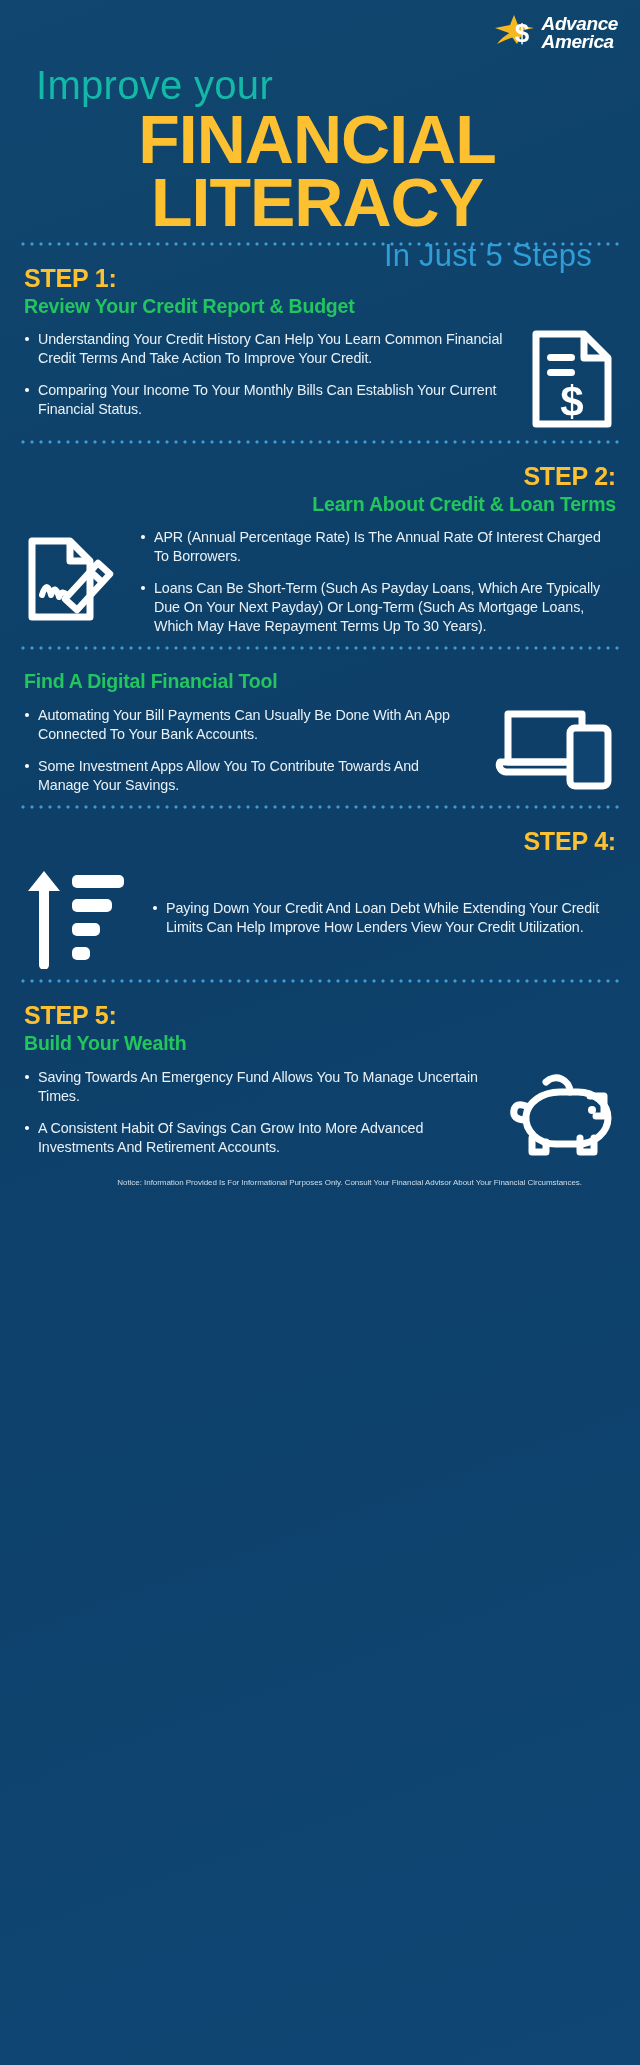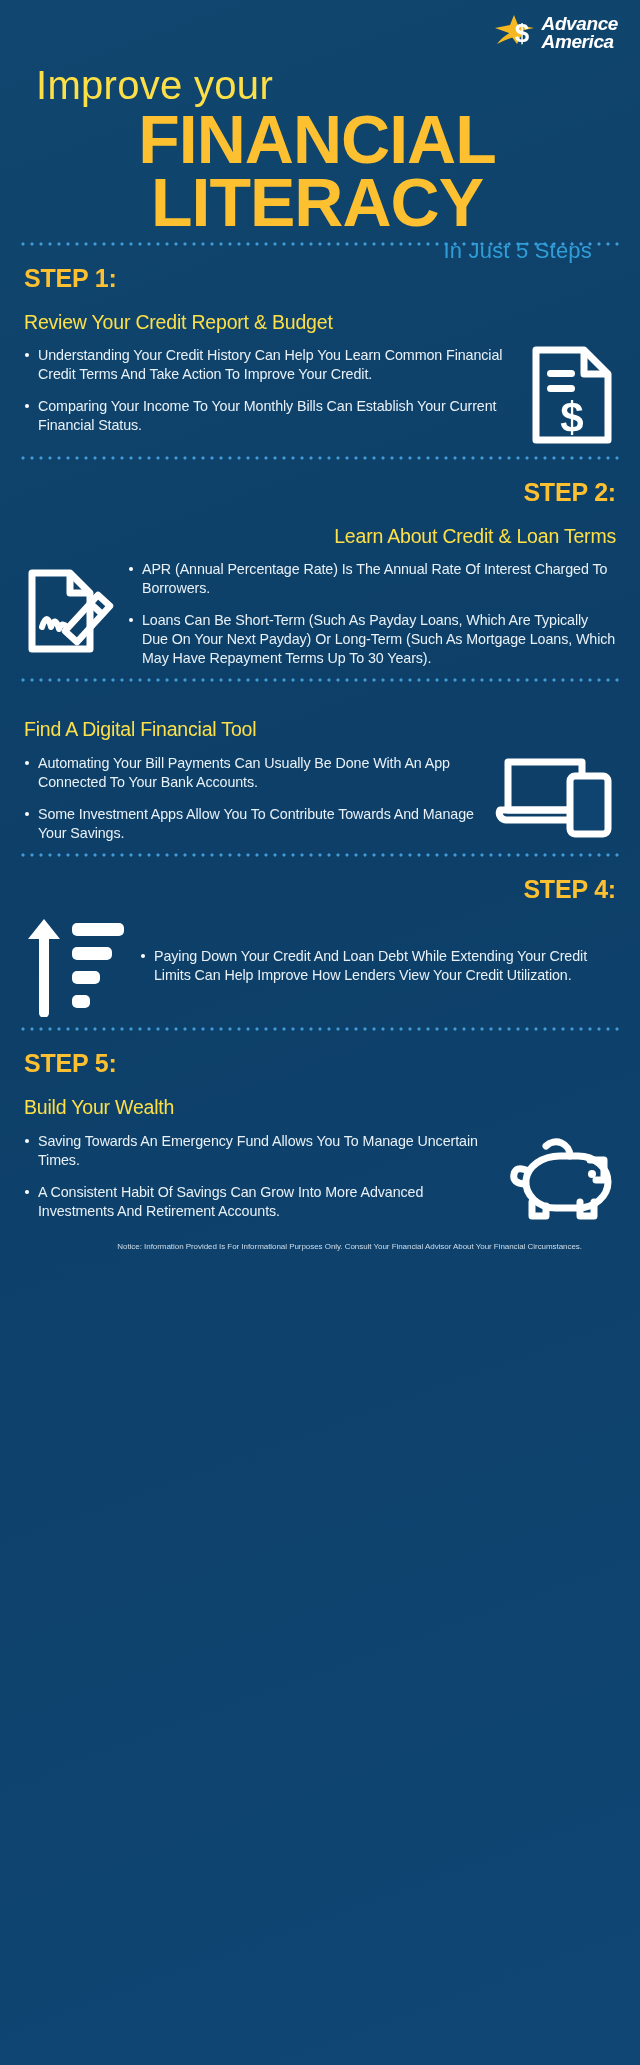--- a/index.html
+++ b/index.html
@@ -41,42 +41,42 @@
     flex-direction: column;
     line-height: 0.94;
     color: #ffffff;
     font-weight: bold;
     font-style: italic;
     font-size: 19px;
     letter-spacing: -0.4px;
   }
 
   .headline-improve {
-    color: #fde047;
+    color: #14b8a6;
     font-size: 40px;
     font-weight: 400;
     letter-spacing: 0.3px;
     margin-top: 6px;
     margin-left: 14px;
     line-height: 1.05;
   }
   .headline-big {
     color: #fcc030;
     font-weight: bold;
     font-size: 68px;
     line-height: 0.93;
     letter-spacing: -1px;
     text-align: center;
     margin-top: 2px;
     padding-right: 6px;
   }
   .headline-big .line2 { display: block; }
   .headline-sub {
     color: #2f9ed8;
-    font-size: 22px;
+    font-size: 31px;
     font-weight: 400;
     text-align: right;
     padding-right: 26px;
     margin-top: 4px;
     letter-spacing: 0.2px;
   }
 
   
   .divider {
     height: 4px;
@@ -93,33 +93,33 @@
   }
   .step-head { margin-bottom: 10px; }
   .step-label {
     color: #fcc030;
     font-weight: bold;
     font-size: 25px;
     letter-spacing: -0.2px;
     line-height: 1.15;
   }
   .step-title {
-    color: #fde047;
-    font-weight: normal;
+    color: #22c55e;
+    font-weight: bold;
     font-size: 19.5px;
     letter-spacing: -0.2px;
     line-height: 1.2;
-    margin-top: 18px;
+    margin-top: 2px;
   }
   .step.right .step-head { text-align: right; }
 
   .step-body {
     display: flex;
     align-items: flex-start;
-    gap: 12px;
+    gap: 24px;
   }
   .step.right .step-body { align-items: center; }
   .step.left .step-body { align-items: flex-start; }
 
   .bullets { flex: 1 1 auto; padding-top: 2px; }
   .bullets ul { list-style: none; }
   .bullets li {
     position: relative;
     color: #e9f1f7;
     font-size: 14.3px;

